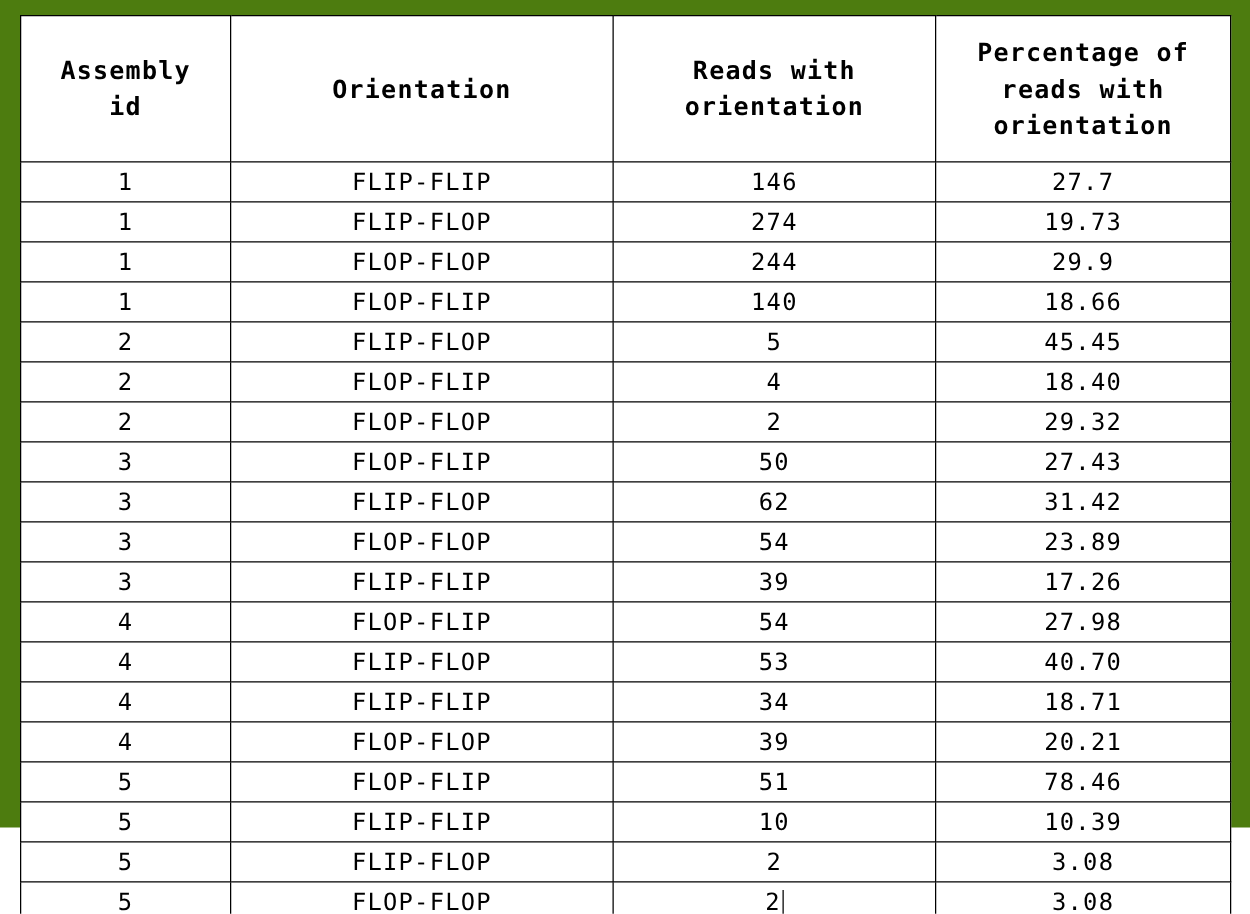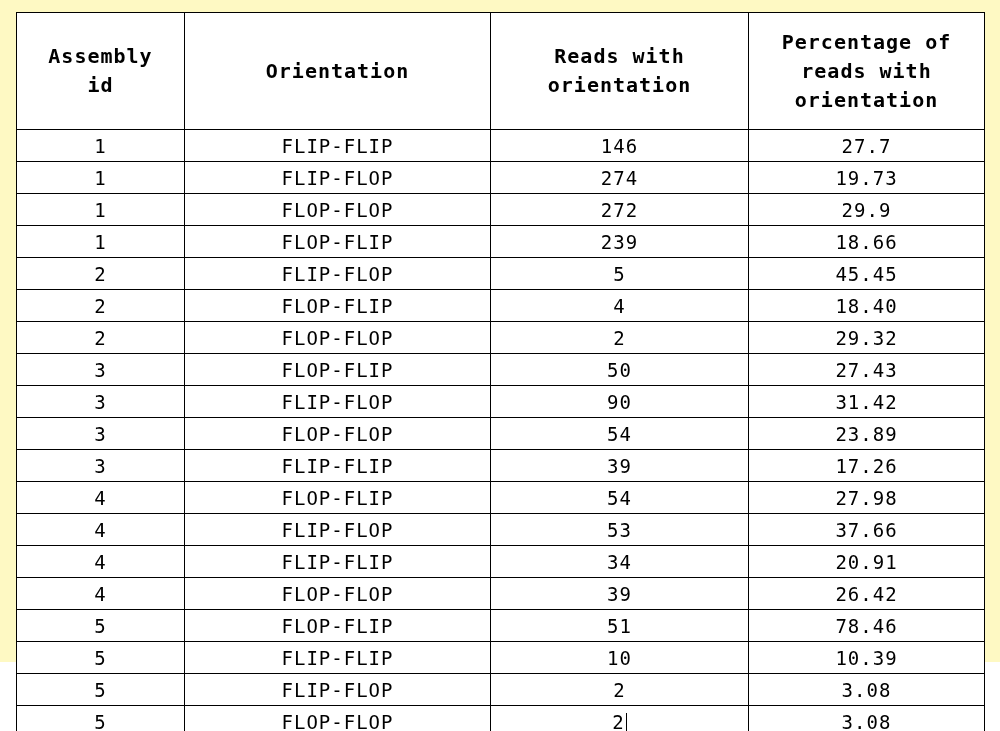--- a/index.html
+++ b/index.html
@@ -10,21 +10,21 @@
   body {
     width: 1000px;
     height: 731px;
     font-family: "DejaVu Sans Mono", monospace;
     overflow: hidden;
   }
   .page {
     position: relative;
     width: 1000px;
     height: 662px;
-    background: #fef9c3;
+    background: #4d7c0f;
     box-sizing: border-box;
   }
   .table-wrap {
     position: absolute;
     left: 16px;
     top: 12px;
     width: 968px;
   }
   table.data-table {
     border-collapse: collapse;
@@ -103,27 +103,27 @@
           </tr>
           <tr>
             <td>1</td>
             <td>FLIP-FLOP</td>
             <td>274</td>
             <td>19.73</td>
           </tr>
           <tr>
             <td>1</td>
             <td>FLOP-FLOP</td>
-            <td>272</td>
+            <td>244</td>
             <td>29.9</td>
           </tr>
           <tr>
             <td>1</td>
             <td>FLOP-FLIP</td>
-            <td>239</td>
+            <td>140</td>
             <td>18.66</td>
           </tr>
           <tr>
             <td>2</td>
             <td>FLIP-FLOP</td>
             <td>5</td>
             <td>45.45</td>
           </tr>
           <tr>
             <td>2</td>
@@ -139,21 +139,21 @@
           </tr>
           <tr>
             <td>3</td>
             <td>FLOP-FLIP</td>
             <td>50</td>
             <td>27.43</td>
           </tr>
           <tr>
             <td>3</td>
             <td>FLIP-FLOP</td>
-            <td>90</td>
+            <td>62</td>
             <td>31.42</td>
           </tr>
           <tr>
             <td>3</td>
             <td>FLOP-FLOP</td>
             <td>54</td>
             <td>23.89</td>
           </tr>
           <tr>
             <td>3</td>
@@ -164,33 +164,33 @@
           <tr>
             <td>4</td>
             <td>FLOP-FLIP</td>
             <td>54</td>
             <td>27.98</td>
           </tr>
           <tr>
             <td>4</td>
             <td>FLIP-FLOP</td>
             <td>53</td>
-            <td>37.66</td>
+            <td>40.70</td>
           </tr>
           <tr>
             <td>4</td>
             <td>FLIP-FLIP</td>
             <td>34</td>
-            <td>20.91</td>
+            <td>18.71</td>
           </tr>
           <tr>
             <td>4</td>
             <td>FLOP-FLOP</td>
             <td>39</td>
-            <td>26.42</td>
+            <td>20.21</td>
           </tr>
           <tr>
             <td>5</td>
             <td>FLOP-FLIP</td>
             <td>51</td>
             <td>78.46</td>
           </tr>
           <tr>
             <td>5</td>
             <td>FLIP-FLIP</td>

